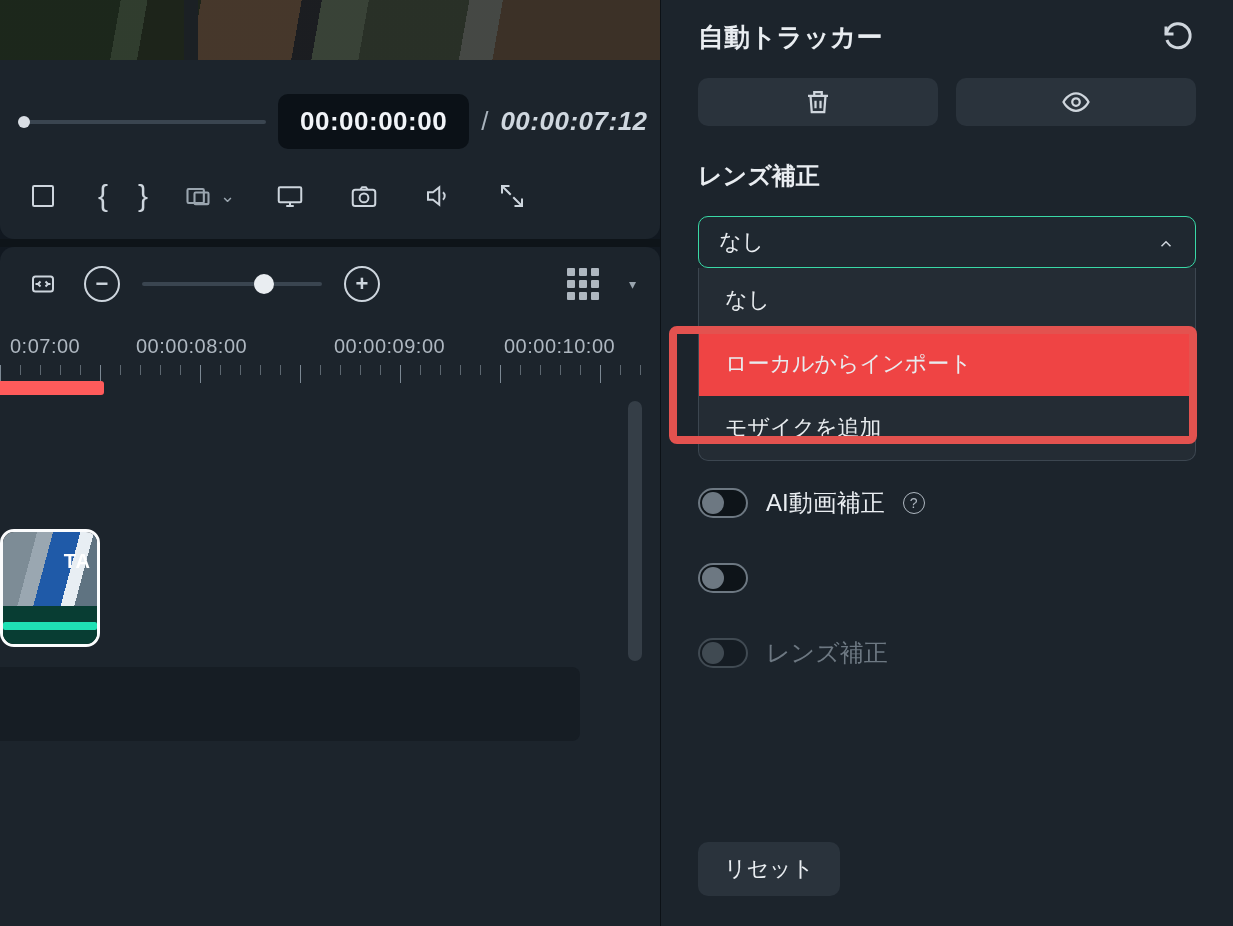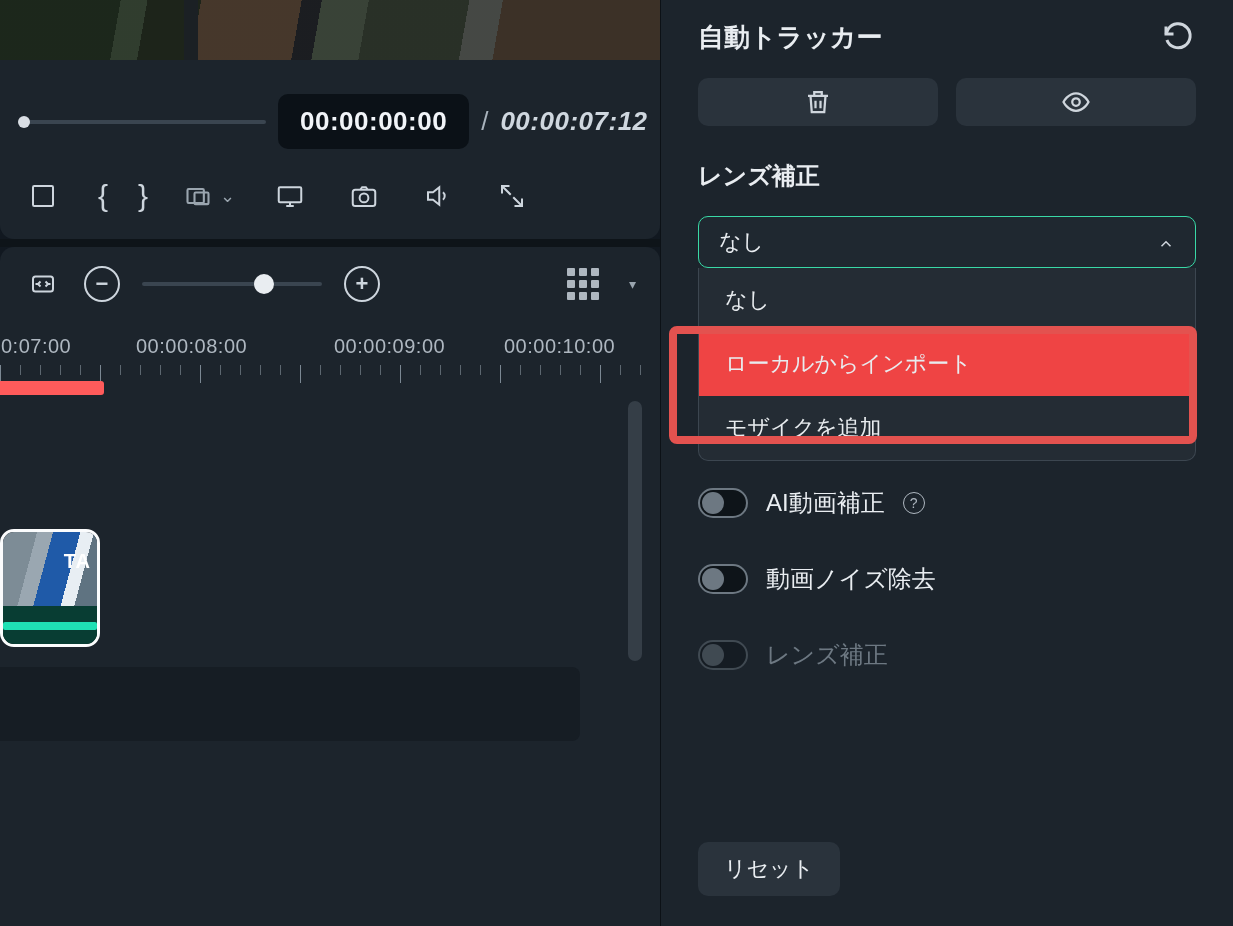--- a/index.html
+++ b/index.html
@@ -190,21 +190,21 @@
           <span></span>
           <span></span>
           <span></span>
           <span></span>
       </div>
       <span class="tri">▾</span>
     </div>
 
     <div class="timeline">
       <div class="ruler">
-        <span class="rlabel" style="left:1px">0:07:00</span>
+        <span class="rlabel" style="left:10px">0:07:00</span>
         <span class="rlabel" style="left:136px">00:00:08:00</span>
         <span class="rlabel" style="left:334px">00:00:09:00</span>
         <span class="rlabel" style="left:504px">00:00:10:00</span>
         <div class="ticks" id="ticks">
             <div class="tick big" style="left: 0px;"></div>
             <div class="tick" style="left: 20px;"></div>
             <div class="tick" style="left: 40px;"></div>
             <div class="tick" style="left: 60px;"></div>
             <div class="tick" style="left: 80px;"></div>
             <div class="tick big" style="left: 100px;"></div>
@@ -296,21 +296,20 @@
     <div class="hilite-frame" style="left:8px; top:326px; width:528px; height:118px;"></div>
 
     <div class="toggle-row">
       <div class="toggle"></div>
       <span class="t-label">AI動画補正</span>
       <span class="help">?</span>
     </div>
 
     <div class="toggle-row" style="margin-top:44px">
       <div class="toggle"></div>
-      <span class="t-label">動画ノイズ除去</span>
     </div>
 
     <div class="toggle-row" style="margin-top:44px">
       <div class="toggle disabled"></div>
       <span class="t-label dim">レンズ補正</span>
     </div>
 
     <div class="r-spacer"></div>
 
     <div class="reset-btn">リセット</div>

